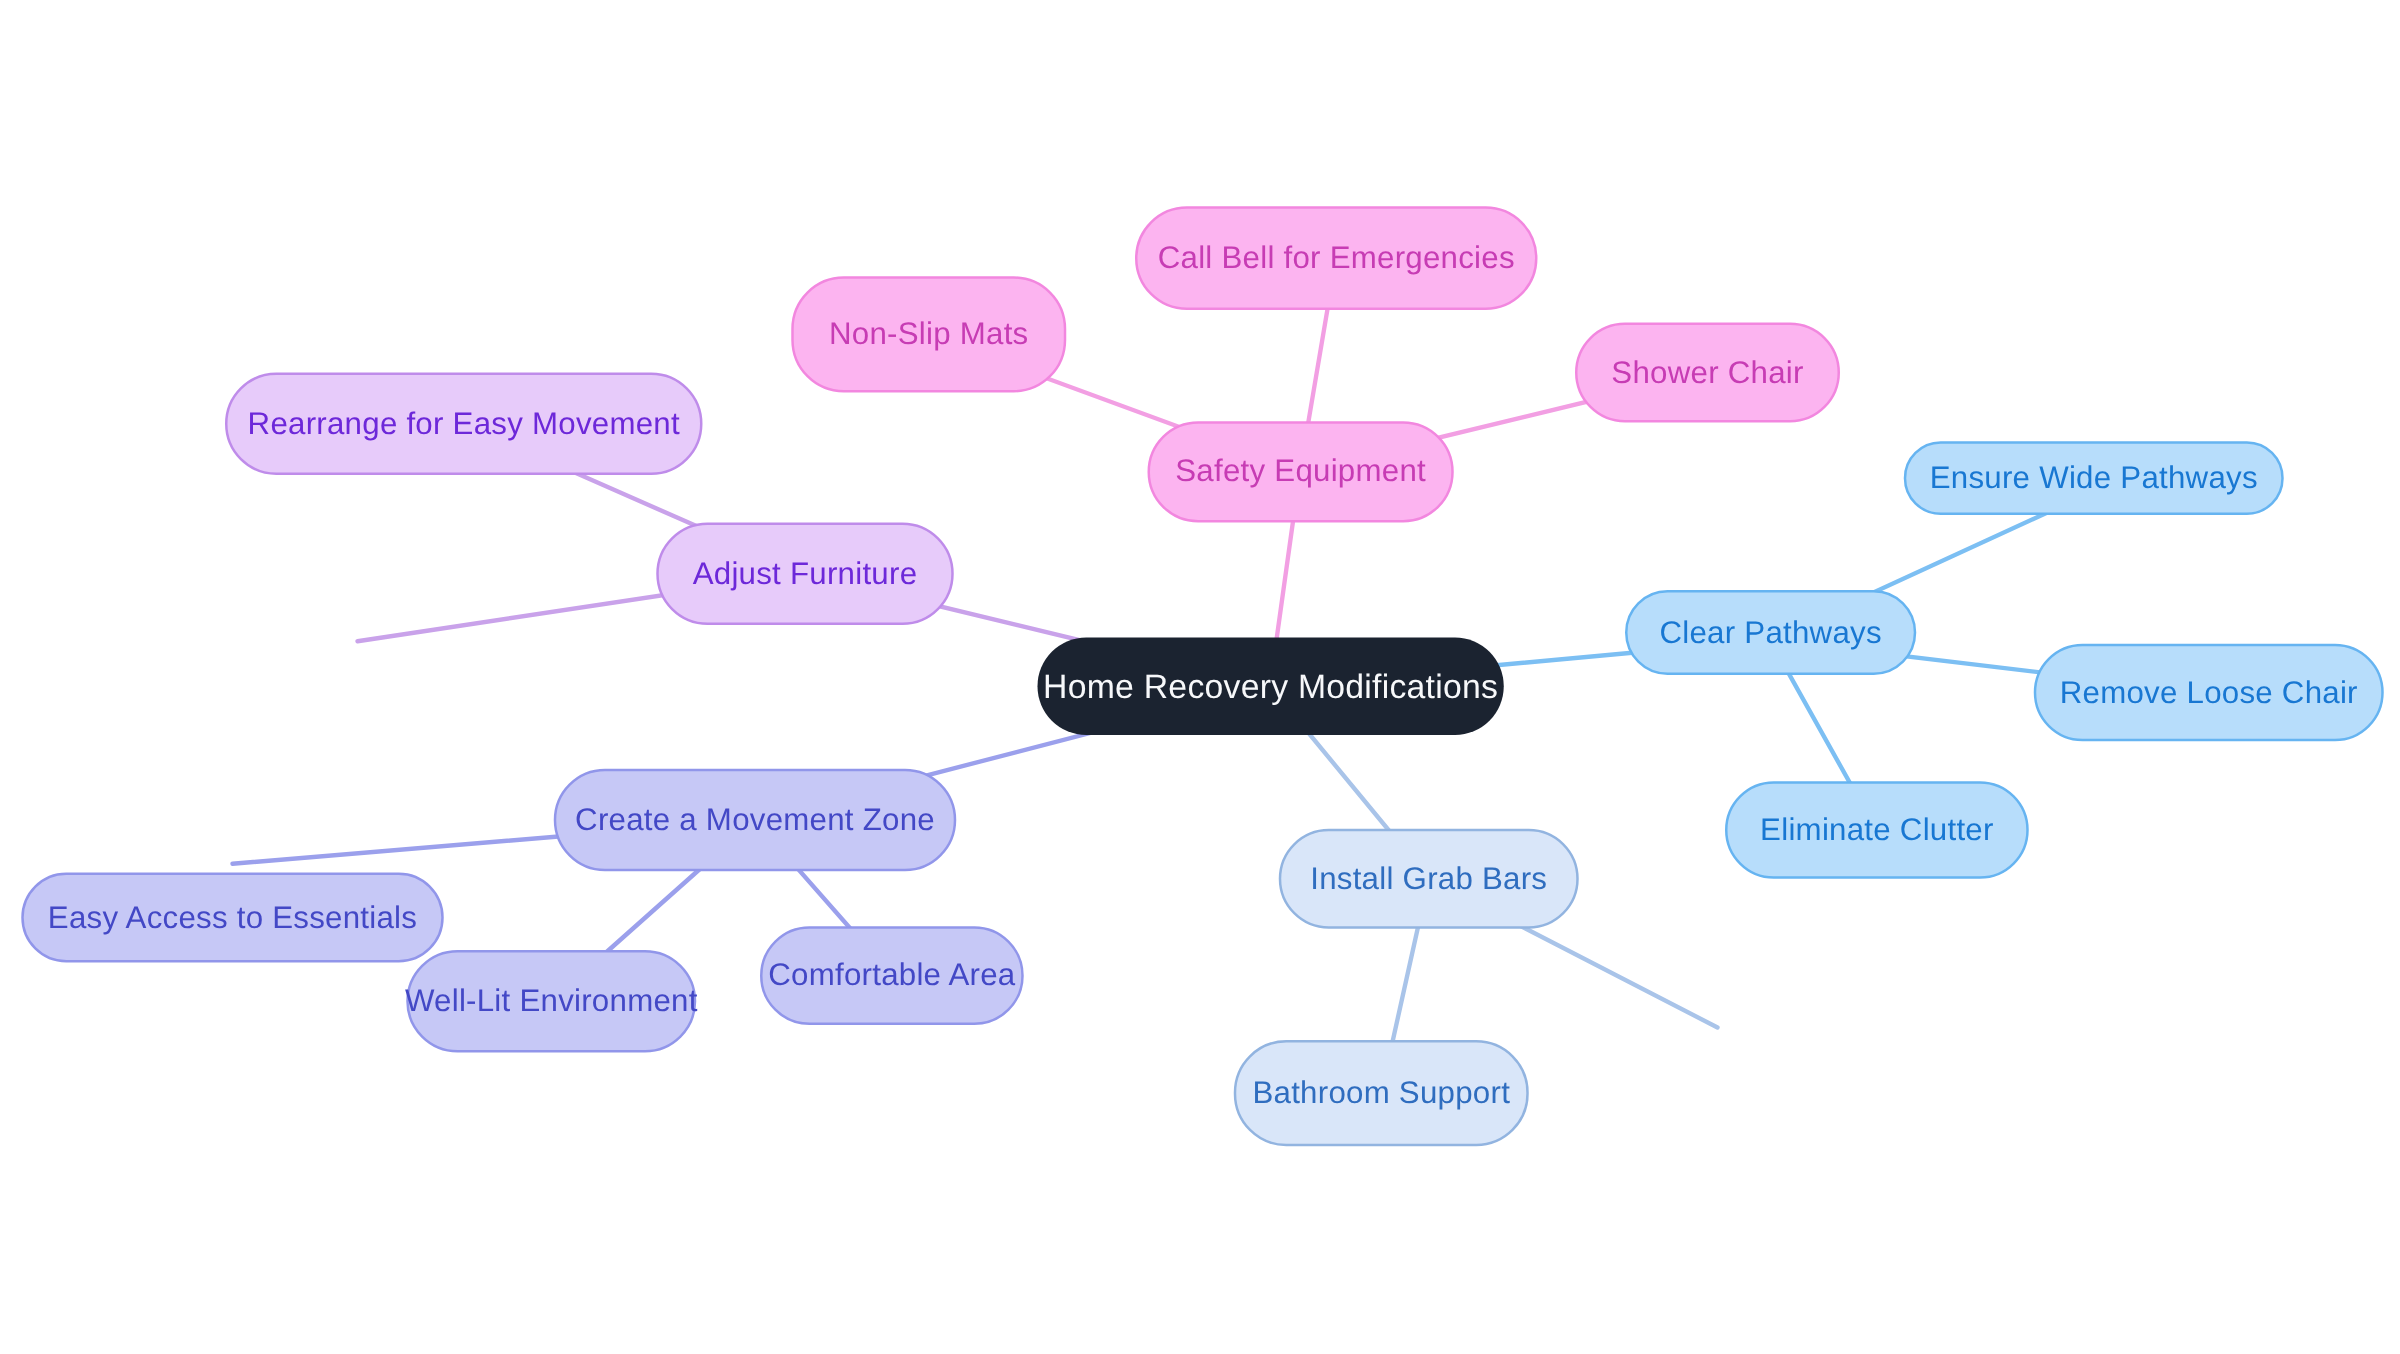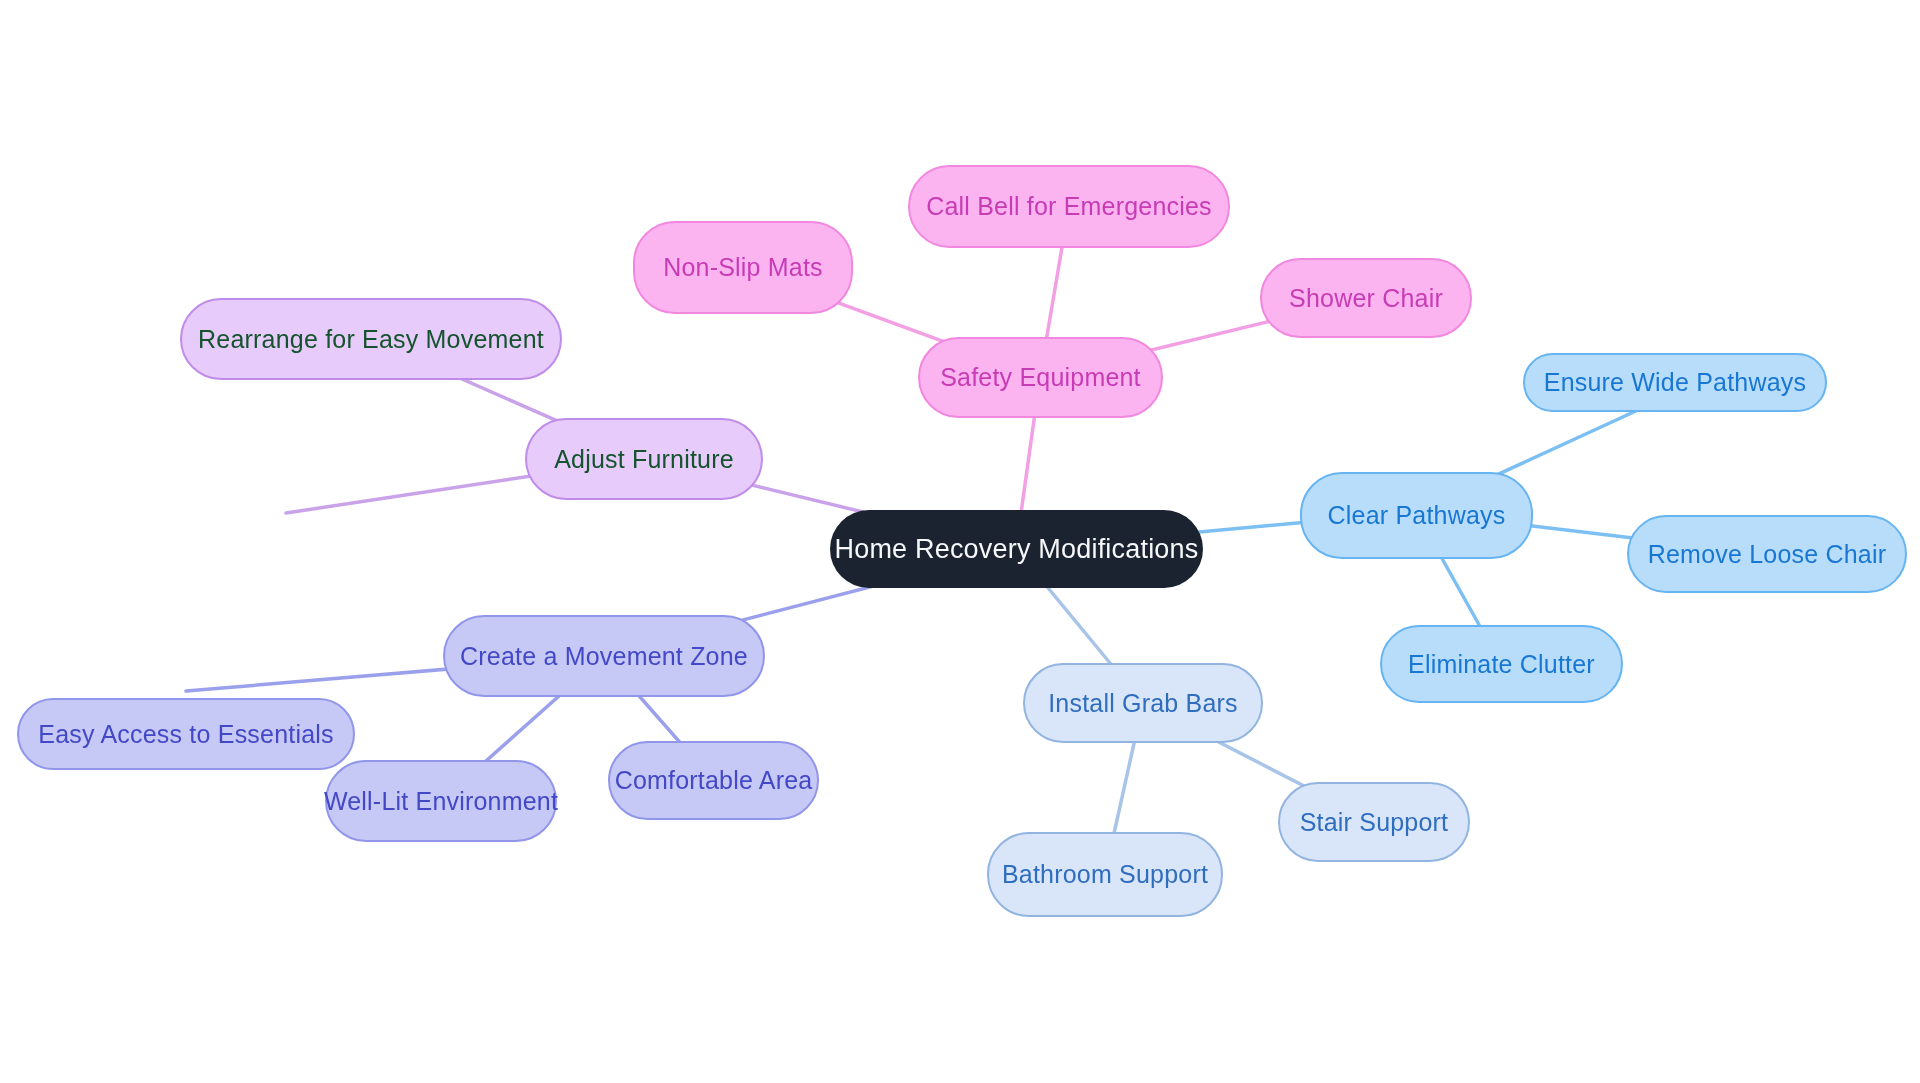--- a/index.html
+++ b/index.html
@@ -21,35 +21,35 @@
     border-radius: 42px;
     font-size: 25px;
     letter-spacing: 0.2px;
     white-space: nowrap;
     border: 2px solid transparent;
     cursor: default;
   }
   
   .c-root       { background: #1B2330; color: #F7F8FA; font-size: 27px; border: none; }
   .c-pink       { background: #FCB4F0; border-color: #F287DF; color: #C73CB4; }
-  .c-purple     { background: #E7CBFA; border-color: #BF8CEA; color: #14532d; }
+  .c-purple     { background: #E7CBFA; border-color: #BF8CEA; color: #6d28d9; }
   .c-blue       { background: #B7DDFB; border-color: #66B4F1; color: #1877D2; }
   .c-periwinkle { background: #C6C8F6; border-color: #9196EA; color: #4348C6; }
   .c-steel      { background: #D9E6F9; border-color: #92B4E0; color: #2F6DBF; }
 
   
   .n-root      { left: 830px;  top: 510px; width: 373px; height: 78px; }
   .n-safety    { left: 918px;  top: 337px; width: 245px; height: 81px; }
   .n-call-bell { left: 908px;  top: 165px; width: 322px; height: 83px; }
   .n-non-slip  { left: 633px;  top: 221px; width: 220px; height: 93px; }
   .n-shower    { left: 1260px; top: 258px; width: 212px; height: 80px; }
   .n-adjust    { left: 525px;  top: 418px; width: 238px; height: 82px; }
   .n-rearrange { left: 180px;  top: 298px; width: 382px; height: 82px; }
   .n-lower     { left: 132px;  top: 473px; width: 308px; height: 80px; }
-  .n-clear     { left: 1300px; top: 472px; width: 233px; height: 87px; }
+  .n-clear     { left: 1300px; top: 472px; width: 233px; height: 68px; }
   .n-ensure    { left: 1523px; top: 353px; width: 304px; height: 59px; }
   .n-remove    { left: 1627px; top: 515px; width: 280px; height: 78px; }
   .n-eliminate { left: 1380px; top: 625px; width: 243px; height: 78px; }
   .n-recovery  { left: 443px;  top: 615px; width: 322px; height: 82px; }
   .n-easy      { left: 17px;   top: 650px; width: 338px; height: 72px; margin-top: 48px; }
   .n-well-lit  { left: 325px;  top: 760px; width: 232px; height: 82px; }
   .n-comfort   { left: 608px;  top: 741px; width: 211px; height: 79px; }
   .n-grab      { left: 1023px; top: 663px; width: 240px; height: 80px; }
   .n-bathroom  { left: 987px;  top: 832px; width: 236px; height: 85px; }
   .n-stair     { left: 1278px; top: 782px; width: 192px; height: 80px; }
@@ -100,15 +100,14 @@
   <div class="node n-remove c-blue">Remove Loose Chair</div>
   <div class="node n-eliminate c-blue">Eliminate Clutter</div>
 
   <div class="node n-recovery c-periwinkle">Create a Movement Zone</div>
   <div class="node n-easy c-periwinkle">Easy Access to Essentials</div>
   <div class="node n-well-lit c-periwinkle">Well-Lit Environment</div>
   <div class="node n-comfort c-periwinkle">Comfortable Area</div>
 
   <div class="node n-grab c-steel">Install Grab Bars</div>
   <div class="node n-bathroom c-steel">Bathroom Support</div>
-  <div class="node n-stair c-steel">Stair Support</div>
 
 </div>
 
 </body></html>

